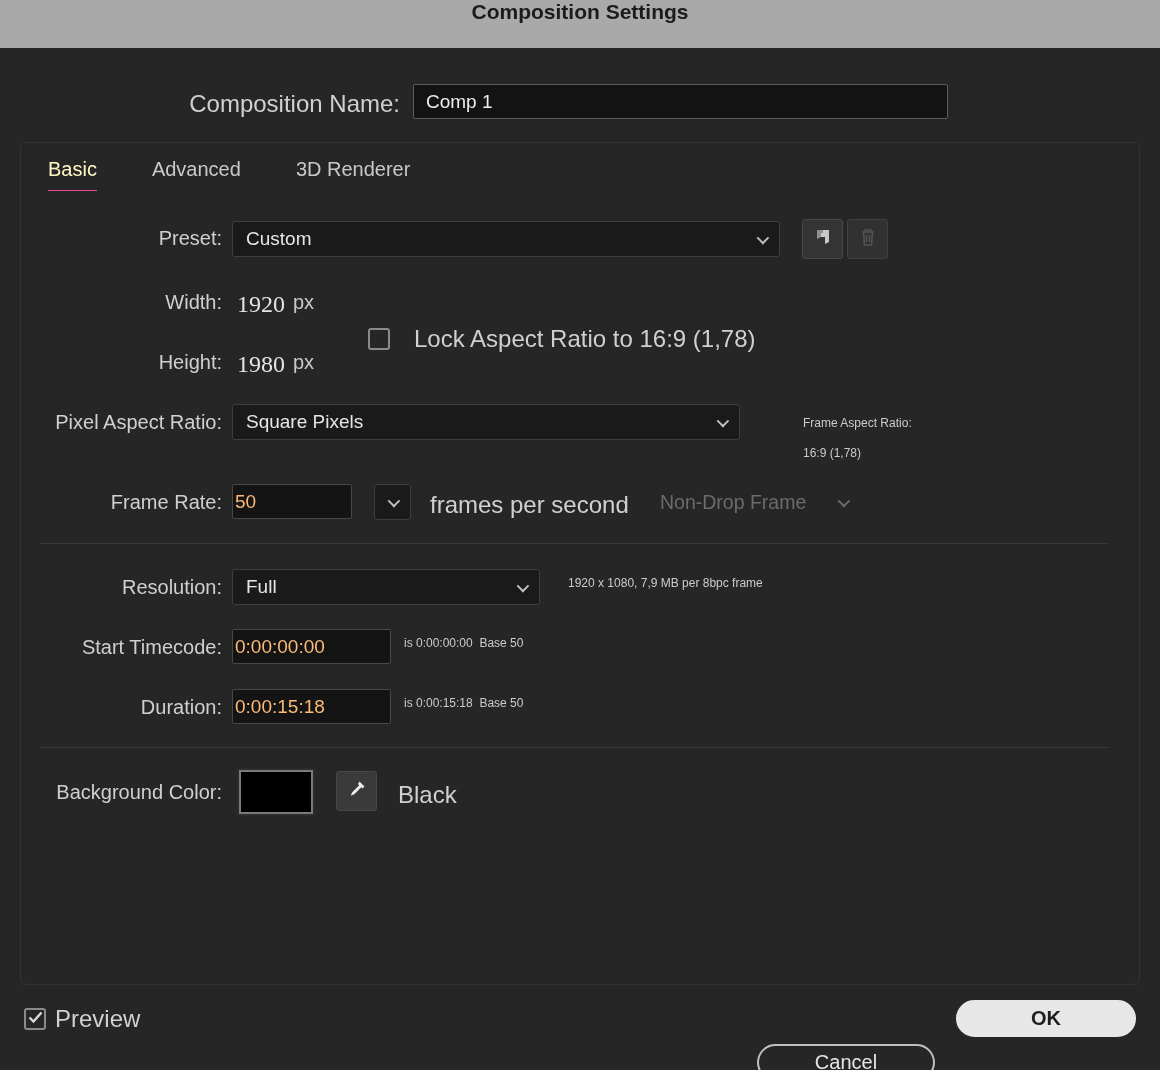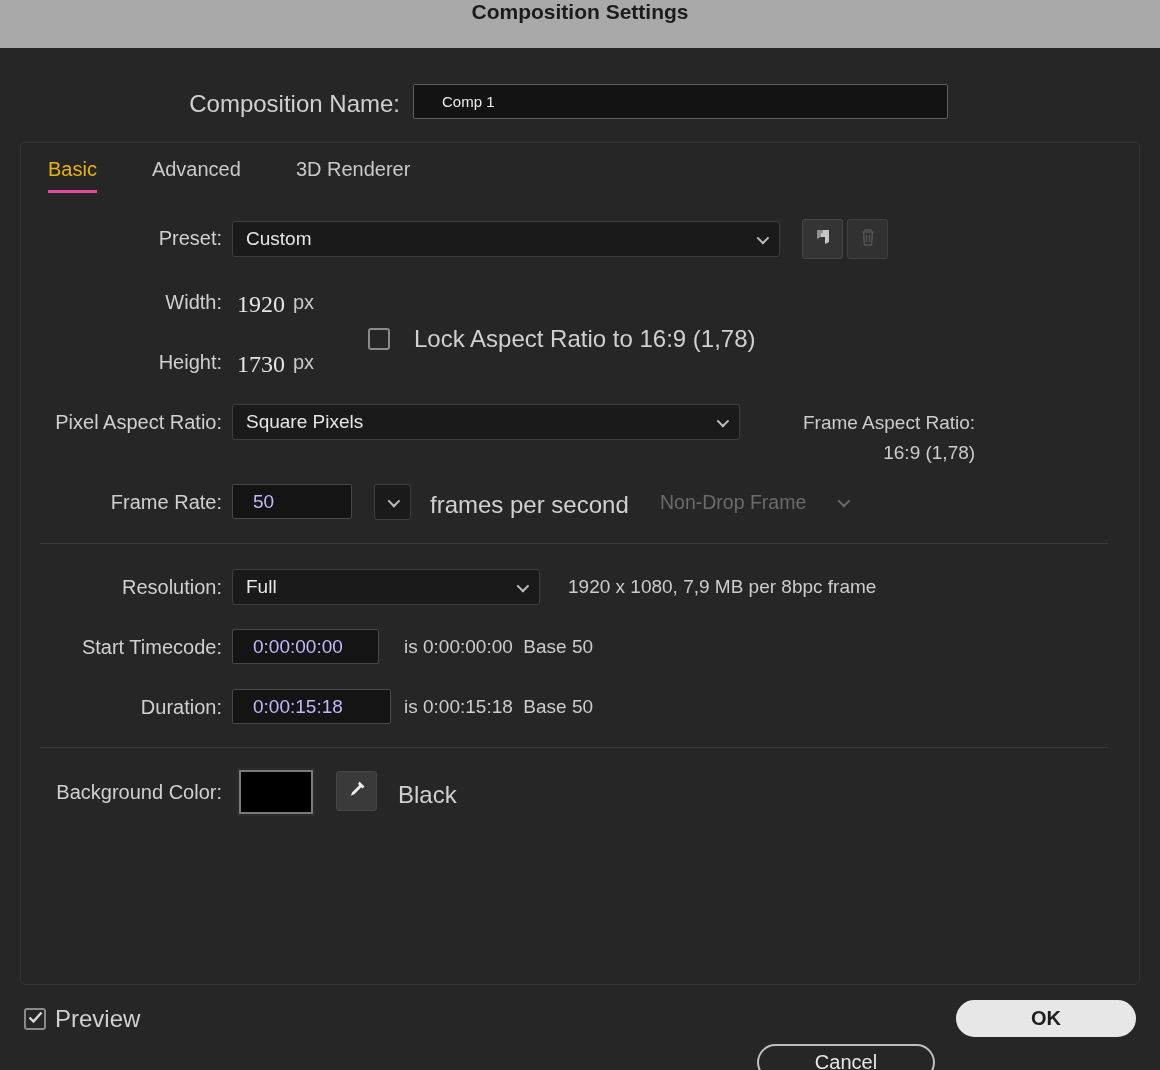--- a/index.html
+++ b/index.html
@@ -20,53 +20,53 @@
   .titlebar .title { font-size:21px; font-weight:bold; color:#1b1b1b; }
 
   .lbl { font-size:24px; color:#d0d0d0; }
 
   
   .name-row { position:absolute; top:84px; left:0; right:0; height:36px; }
   .name-row .lbl { position:absolute; right:760px; left:0; text-align:right; top:6px; }
   .name-input {
     position:absolute; left:413px; top:0; width:535px; height:35px;
     background:#131313; border:1px solid #5e5e5e; border-radius:2px;
-    color:#ececec; font-size:15px; padding:0 28px;
+    color:#ececec; font-size:19px; padding:0 12px;
     font-family:"Liberation Sans","DejaVu Sans",sans-serif;
   }
 
   
   .panel {
     position:absolute; left:20px; right:20px; top:142px; height:843px;
     border:1px solid #333333; border-radius:5px; pointer-events:none;
   }
 
   
   .tabs { position:absolute; top:158px; left:48px; display:flex; gap:55px; }
   .tab { font-size:20px; color:#c9c9c9; padding-bottom:9px; cursor:default; }
-  .tab.active { color:#eab308; border-bottom:3px solid #ec4899; }
+  .tab.active { color:#fef9c3; border-bottom:1px solid #ec4899; }
 
   
   .rowlbl { position:absolute; left:0; width:222px; text-align:right; font-size:20px; color:#d0d0d0; }
 
   .dropdown {
     position:absolute; height:36px; background:#1a1a1a; border:1px solid #3e3e3e;
     border-radius:3px; display:flex; align-items:center; justify-content:space-between;
     padding:0 13px; font-size:19px; color:#e6e6e6; cursor:default;
   }
   .chev {
     display:inline-block; width:9px; height:9px;
     border-right:2px solid #bdbdbd; border-bottom:2px solid #bdbdbd;
     transform:rotate(45deg) translateY(-2px);
   }
   .chev.dim { border-color:#6b6b6b; }
 
   .txt {
     position:absolute; height:35px; background:#141414; border:1px solid #484848;
-    border-radius:2px; color:#c4b5fd; font-size:19px; padding:0 20px;
+    border-radius:2px; color:#fdba74; font-size:19px; padding:0 2px;
     font-family:"Liberation Sans","DejaVu Sans",sans-serif;
   }
 
   .iconbtn {
     position:absolute; width:41px; height:40px; background:#343434;
     border:1px solid #474747; border-radius:3px;
     display:flex; align-items:center; justify-content:center;
   }
   .iconbtn.disabled { opacity:0.8; }
 
@@ -74,21 +74,21 @@
   .unit { color:#c9c9c9; font-size:20px; margin-left:9px; }
 
   .checkbox {
     width:22px; height:22px; background:#262626; border:2px solid #8a8a8a;
     border-radius:3px; display:flex; align-items:center; justify-content:center;
     flex:none;
   }
 
   .divider { position:absolute; left:40px; right:52px; border-top:1px solid #3a3a3a; }
 
-  .info { font-size:19px; color:#cccccc; white-space:pre;text-align:right; }
+  .info { font-size:12px; color:#cccccc; white-space:pre; }
   .dimtext { font-size:19.5px; color:#6b6b6b; }
 
   .swatch {
     position:absolute; width:74px; height:44px; background:#000;
     border:2px solid #7a7a7a; outline:2px solid #2c2c2c;
   }
 
   
   .pill {
     position:absolute; height:37px; border-radius:19px; font-size:20px;
@@ -147,21 +147,21 @@
     <span class="rowlbl" style="top:291px;">Width:</span>
     <span class="bluenum" style="position:absolute; left:237px; top:291px;">1920</span>
     <span class="unit" style="position:absolute; left:284px; top:291px;">px</span>
 
     <div style="position:absolute; left:368px; top:325px; display:flex; align-items:center; gap:24px;">
       <span class="checkbox"></span>
       <span class="lbl">Lock Aspect Ratio to 16:9 (1,78)</span>
     </div>
 
     <span class="rowlbl" style="top:351px;">Height:</span>
-    <span class="bluenum" style="position:absolute; left:237px; top:351px;">1730</span>
+    <span class="bluenum" style="position:absolute; left:237px; top:351px;">1980</span>
     <span class="unit" style="position:absolute; left:284px; top:351px;">px</span>
   </div>
 
   <div>
     <span class="rowlbl" style="top:411px;">Pixel Aspect Ratio:</span>
     <div class="dropdown" style="left:232px; top:404px; width:508px;">
       <span>Square Pixels</span>
       <span class="chev"></span>
     </div>
     <div style="position:absolute; left:803px; top:408px; line-height:30px;">
@@ -189,21 +189,21 @@
     <span class="rowlbl" style="top:576px;">Resolution:</span>
     <div class="dropdown" style="left:232px; top:569px; width:308px;">
       <span>Full</span>
       <span class="chev"></span>
     </div>
     <span class="info" style="position:absolute; left:568px; top:576px;">1920 x 1080, 7,9 MB per 8bpc frame</span>
   </div>
 
   <div>
     <span class="rowlbl" style="top:636px;">Start Timecode:</span>
-    <input class="txt" type="text" style="left: 232px; top: 629px; width: 147px;" value="0:00:00:00">
+    <input class="txt" type="text" style="left: 232px; top: 629px; width: 159px;" value="0:00:00:00">
     <span class="info" style="position:absolute; left:404px; top:636px;">is 0:00:00:00  Base 50</span>
   </div>
 
   <div>
     <span class="rowlbl" style="top:696px;">Duration:</span>
     <input class="txt" type="text" style="left: 232px; top: 689px; width: 159px;" value="0:00:15:18">
     <span class="info" style="position:absolute; left:404px; top:696px;">is 0:00:15:18  Base 50</span>
   </div>
 
   <div class="divider" style="top:747px;"></div>

